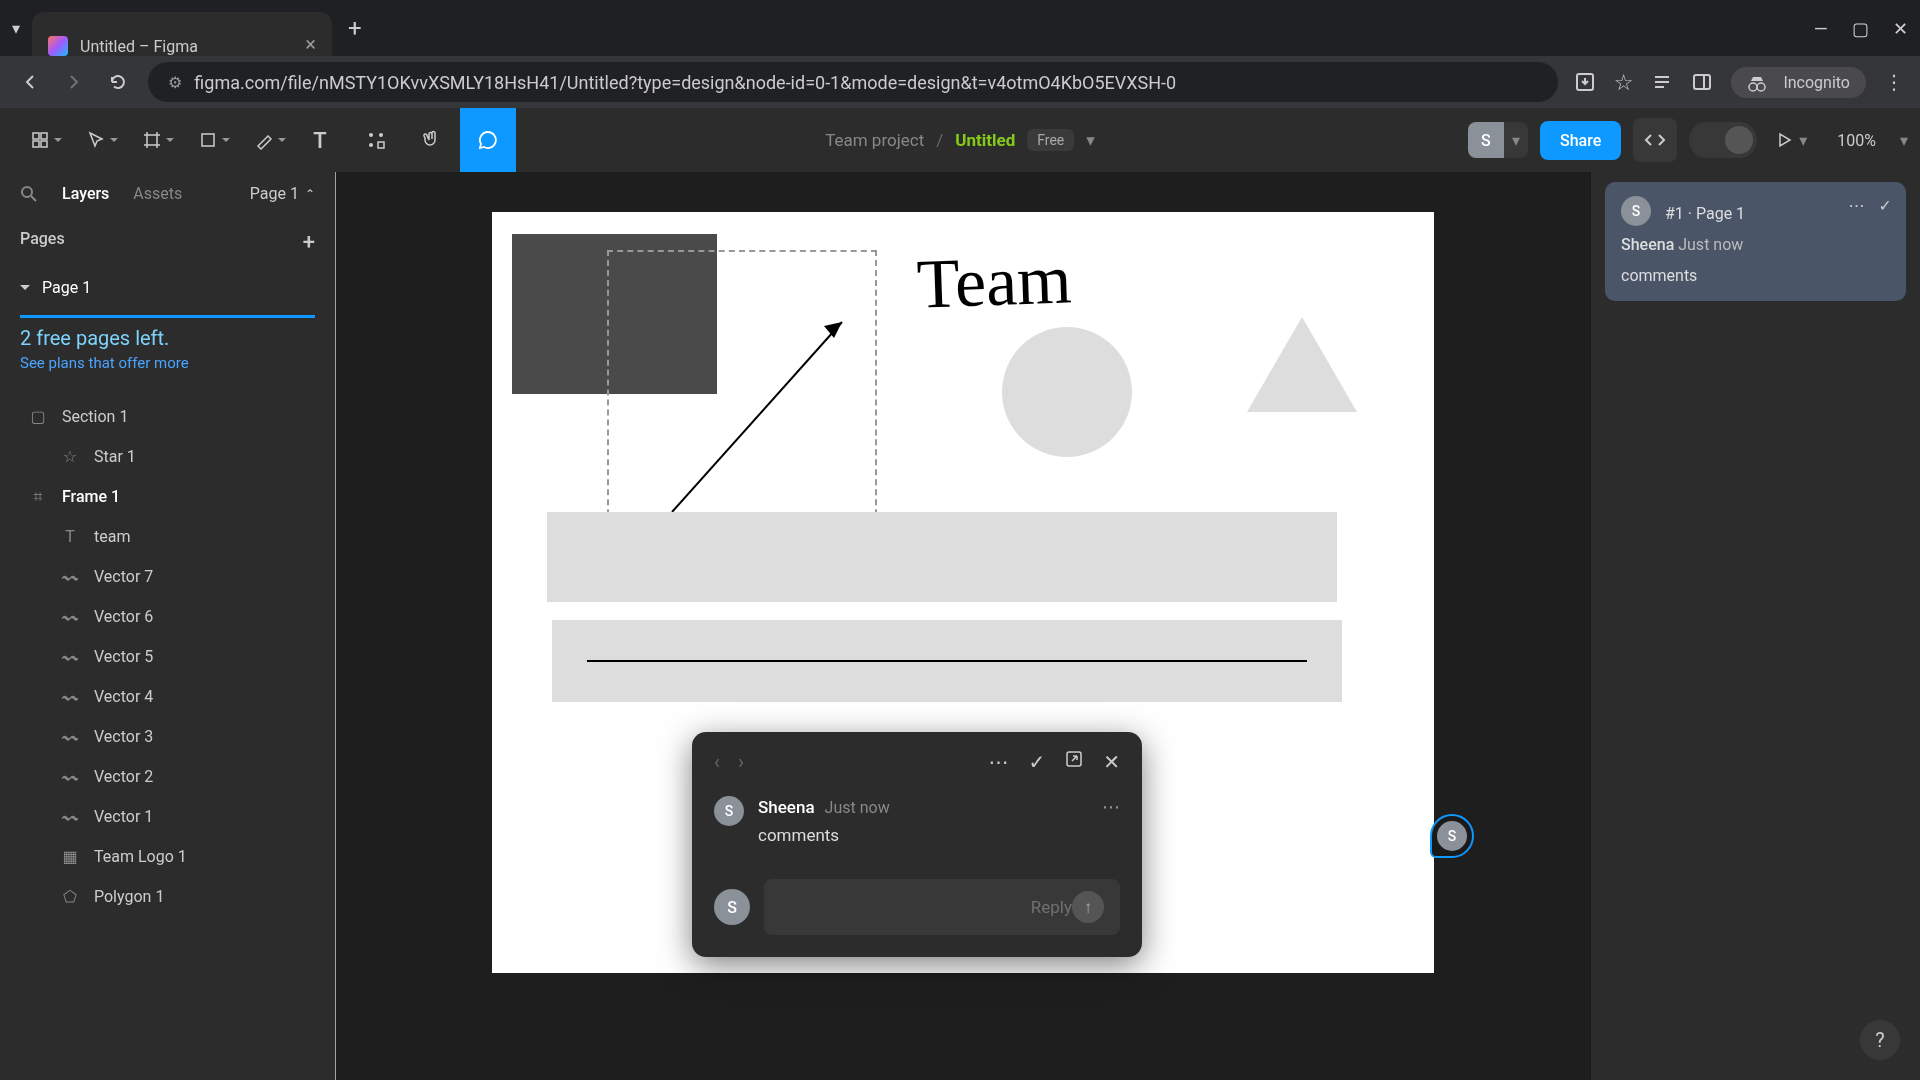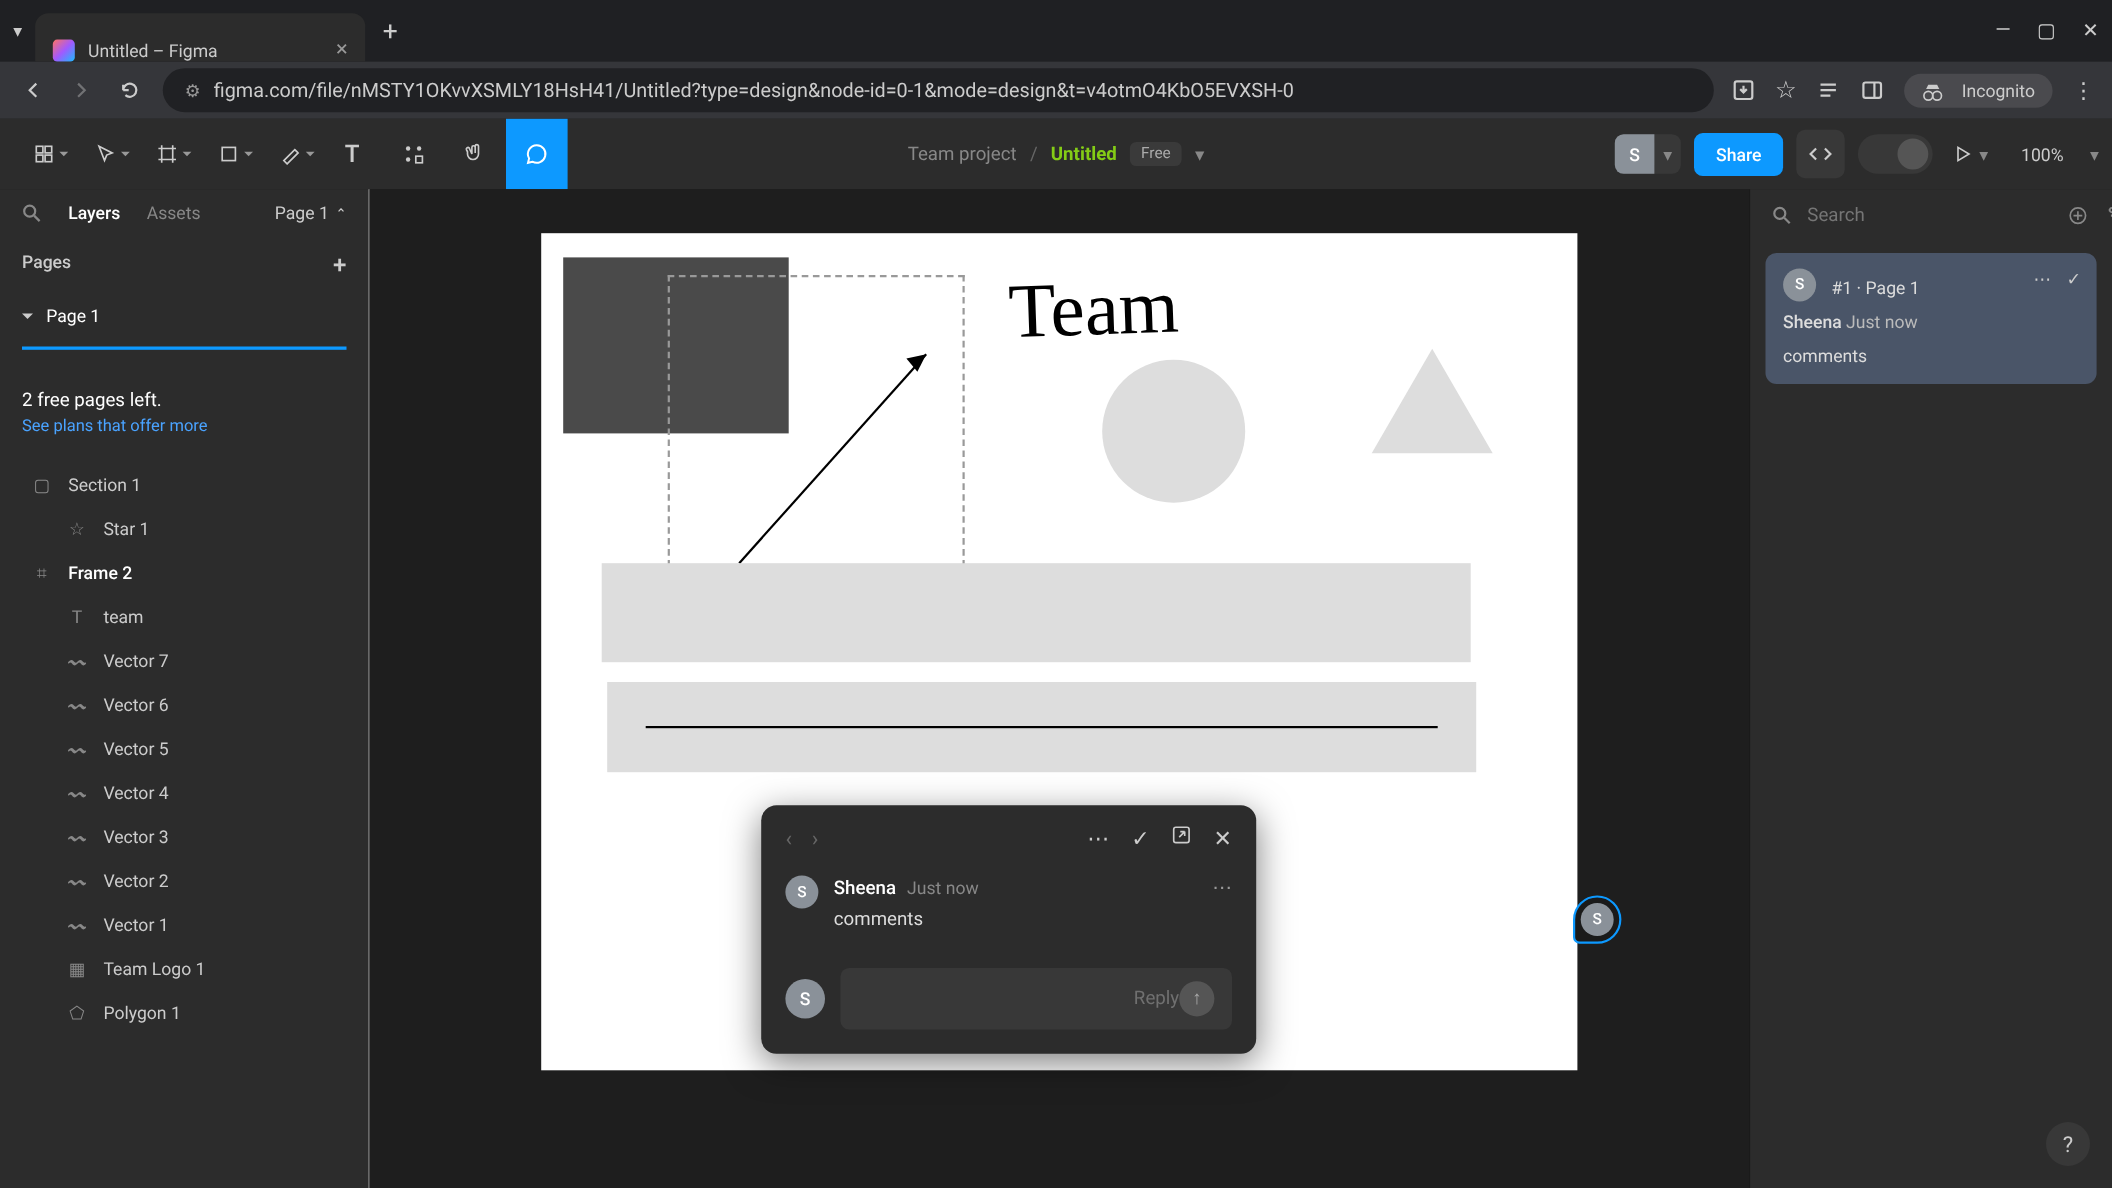--- a/index.html
+++ b/index.html
@@ -35,21 +35,21 @@
 .workspace{display:flex;height:calc(1080px - 56px - 52px - 64px)}
 .left-panel{width:336px;background:#2c2c2c;border-right:1px solid #a3a3a3;display:flex;flex-direction:column}
 .panel-tabs{display:flex;align-items:center;padding:12px 20px;gap:24px;color:#888}
 .panel-tab{font-size:16px}
 .panel-tab.active{color:#fff;font-weight:500}
 .page-selector{margin-left:auto;color:#ccc;display:flex;align-items:center;gap:6px}
 .pages-header{display:flex;justify-content:space-between;padding:14px 20px;color:#ccc;font-size:16px;font-weight:500}
 .page-item{display:flex;align-items:center;gap:12px;padding:10px 20px;color:#fff}
 .page-item::before{content:'';border:5px solid transparent;border-top-color:#ccc;transform:translateY(2px)}
 .pages-notice{margin:8px 20px 16px;padding:8px 0;border-top:3px solid #0d99ff}
-.pages-notice .t1{color:#ffffff;font-size:17px;margin-top:28px}
+.pages-notice .t1{color:#7dd3fc;font-size:20px;margin-top:0}
 .pages-notice .t2{color:#4aa3ff;font-size:15px;margin-top:4px}
 .layer-list{flex:1;overflow:auto;padding-bottom:20px}
 .layer-item{display:flex;align-items:center;gap:14px;padding:10px 20px 10px 28px;color:#ccc;font-size:16px}
 .layer-item.indent{padding-left:60px}
 .layer-icon{width:20px;height:20px;display:flex;align-items:center;justify-content:center;color:#888}
 .layer-item.bold{font-weight:500;color:#fff}
 .canvas-area{flex:1;background:#1e1e1e;position:relative;display:flex;align-items:flex-start;justify-content:center;padding-top:40px}
 .frame-label{position:absolute;top:46px;left:495px;color:#888;font-size:15px}
 .section-label{position:absolute;top:50px;left:528px;background:#4a4a4a;color:#fff;padding:4px 12px;border-radius:6px;font-size:15px}
 .frame{width:942px;height:761px;background:#fff;position:relative}
@@ -283,21 +283,21 @@
         <div class="layer-item">
           <span class="layer-icon">▢</span>
           <span>Section 1</span>
         </div>
         <div class="layer-item indent">
           <span class="layer-icon">☆</span>
           <span>Star 1</span>
         </div>
         <div class="layer-item bold">
           <span class="layer-icon">⌗</span>
-          <span>Frame 2</span>
+          <span>Frame 1</span>
         </div>
         <div class="layer-item indent">
           <span class="layer-icon">T</span>
           <span>team</span>
         </div>
         <div class="layer-item indent">
           <span class="layer-icon">〰</span>
           <span>Vector 7</span>
         </div>
         <div class="layer-item indent">
@@ -389,42 +389,20 @@
             <span style="opacity:.7">Reply</span>
             <div class="send-btn">↑</div>
           </div>
         </div>
 
       </div>
     </div>
   </div>
 
   <div class="right-panel">
-    <div class="search-row">
-      <span>
-          <svg width="18" height="18" viewBox="0 0 18 18">
-            <circle cx="7" cy="7" r="5" stroke="#888" stroke-width="2" fill="none"></circle>
-            <line x1="11" y1="11" x2="16" y2="16" stroke="#888" stroke-width="2"></line>
-          </svg>
-        </span>
-      <input placeholder="Search" style="">
-      <span>
-          <svg width="20" height="20" viewBox="0 0 20 20">
-            <circle cx="10" cy="10" r="7" stroke="#888" stroke-width="1.5" fill="none"></circle>
-            <path d="M6 10h8M10 6v8" stroke="#888" stroke-width="1.5"></path>
-          </svg>
-        </span>
-      <span>
-          <svg width="20" height="20" viewBox="0 0 20 20">
-            <path d="M4 5h12M6 10h8M8 15h4" stroke="#888" stroke-width="2"></path>
-            <circle cx="7" cy="5" r="2" fill="#2c2c2c" stroke="#888" stroke-width="1.5"></circle>
-            <circle cx="13" cy="10" r="2" fill="#2c2c2c" stroke="#888" stroke-width="1.5"></circle>
-          </svg>
-        </span>
-    </div>
     <div class="comment-card">
       <div class="avatar-s">S</div>
       <div class="card-actions">
         <span>⋯</span>
         <span>✓</span>
       </div>
       <div class="card-ref">#1 · Page 1</div>
       <div class="card-line">
         <span class="name">Sheena</span>
         <span class="time">Just now</span>

